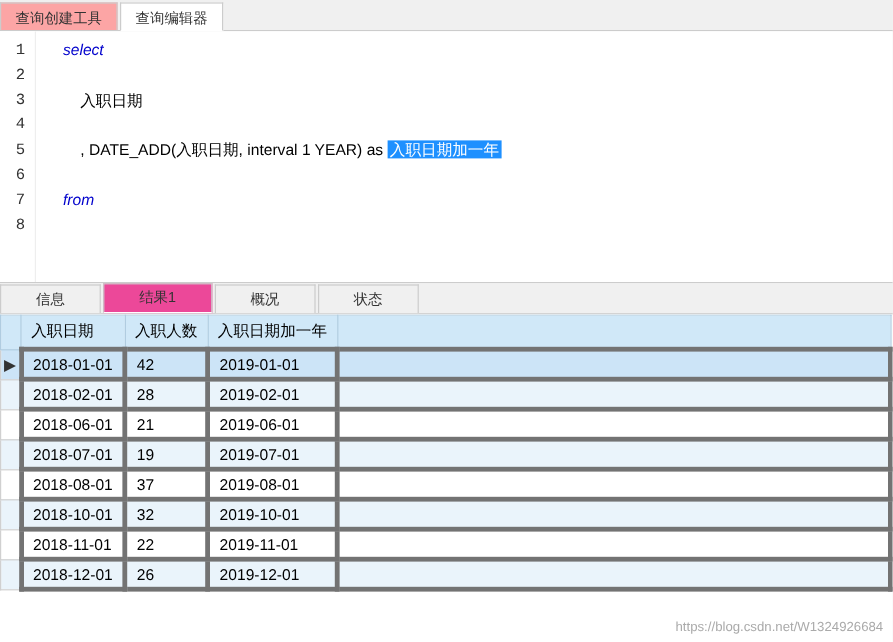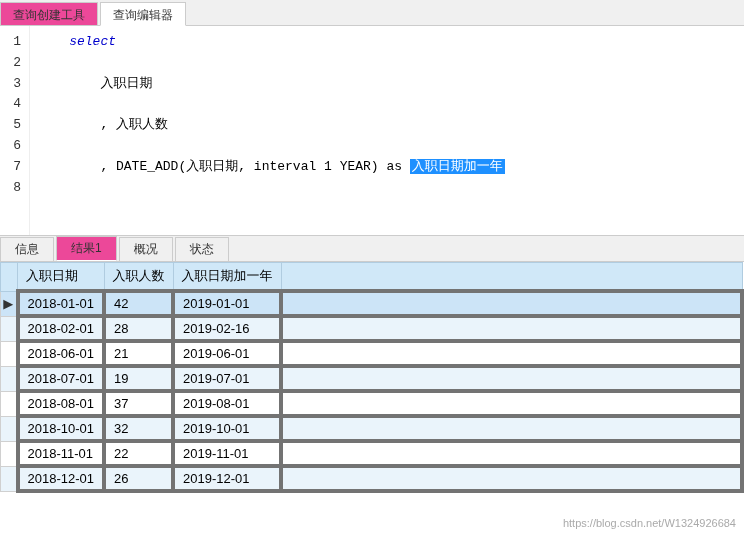--- a/index.html
+++ b/index.html
@@ -19,21 +19,21 @@
       border-bottom: 1px solid #ccc;
       height: 26px;
     }
     .tab {
       padding: 4px 12px;
       cursor: pointer;
       font-size: 12px;
       font-family: Arial, sans-serif;
       border: 1px solid #ccc;
       border-bottom: none;
-      background: #ec4899;
+      background: #fca5a5;
       color: #333;
       margin-right: 2px;
       margin-top: 2px;
     }
     .tab.active {
       background: #fff;
       border-bottom: 1px solid #fff;
       margin-bottom: -1px;
       text-align: center;
     }
@@ -58,21 +58,21 @@
       font-family: 'Courier New', monospace;
       user-select: none;
     }
     .line-numbers div {
       height: 20.8px;
     }
     .code-content {
       padding: 6px 8px;
       line-height: 1.6;
       font-size: 13px;
-      font-family: Liberation Mono, monospace;
+      font-family: Liberation Sans, sans-serif;
       flex: 1;
       white-space: pre;
     }
     .code-content .line {
       height: 20.8px;
       display: block;
     }
     .kw { color: #0000cc; font-style: italic; }
     .highlight-bg {
       background: #1e90ff;
@@ -82,21 +82,21 @@
 
     
     .bottom-tab-bar {
       display: flex;
       background: #f0f0f0;
       border-bottom: 1px solid #ccc;
       height: 26px;
       align-items: flex-end;
     }
     .bottom-tab {
-      padding: 3px 14px;
+      padding: 3px 29px;
       cursor: pointer;
       font-size: 12px;
       font-family: Arial, sans-serif;
       border: 1px solid #ccc;
       border-bottom: none;
       background: #f0f0f0;
       color: #333;
       margin-right: 2px;
       margin-bottom: 0;
     }
@@ -179,22 +179,22 @@
     <div>2</div>
     <div>3</div>
     <div>4</div>
     <div>5</div>
     <div>6</div>
     <div>7</div>
     <div>8</div>
   </div>
   <div class="code-content"><span class="line">    <span class="kw">select</span></span>
 <span class="line">        入职日期</span>
-<span class="line">        , 入职人数</span>
 <span class="line">        , DATE_ADD(入职日期, interval 1 YEAR) as <span class="highlight-bg">入职日期加一年</span></span>
+<span class="line">    <span class="kw">from</span></span>
 
 
 </div>
 </div>
 
 <div class="bottom-tab-bar">
   <div class="bottom-tab">信息</div>
   <div class="bottom-tab active">结果1</div>
   <div class="bottom-tab">概况</div>
   <div class="bottom-tab">状态</div>
@@ -216,21 +216,21 @@
           <td class="row-indicator">▶</td>
           <td>2018-01-01</td>
           <td class="number">42</td>
           <td>2019-01-01</td>
           <td></td>
         </tr>
         <tr>
           <td class="row-indicator"></td>
           <td>2018-02-01</td>
           <td class="number">28</td>
-          <td>2019-02-16</td>
+          <td>2019-02-01</td>
           <td></td>
         </tr>
         <tr>
           <td class="row-indicator"></td>
           <td>2018-06-01</td>
           <td class="number">21</td>
           <td>2019-06-01</td>
           <td></td>
         </tr>
         <tr>

